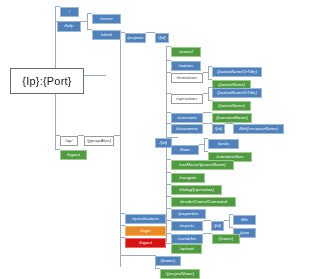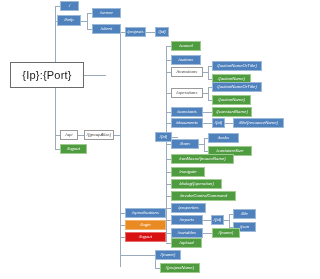--- a/index.html
+++ b/index.html
@@ -22,20 +22,21 @@
     align-items: center;
     justify-content: center;
     font-size: 4.2px;
     line-height: 1;
     letter-spacing: 0.05px;
     font-style: italic;
     white-space: nowrap;
     overflow: hidden;
     border-width: 0.5px;
     border-style: solid;
+    margin-top: 6px;
   }
   .node.blue   { background: #4f81bd; border-color: #9cb9d8; color: #ffffff; }
   .node.green  { background: #4f9b3f; border-color: #9ecb8e; color: #ffffff; }
   .node.white  { background: #ffffff; border-color: #9a9a9a; color: #404040; }
   .node.orange { background: #e98b22; border-color: #f0b070; color: #ffffff; }
   .node.red    { background: #d81111; border-color: #e86a6a; color: #ffffff; }
   .node.root {
     background: #ffffff;
     border-color: #6b6b6b;
     color: #1a1a1a;

